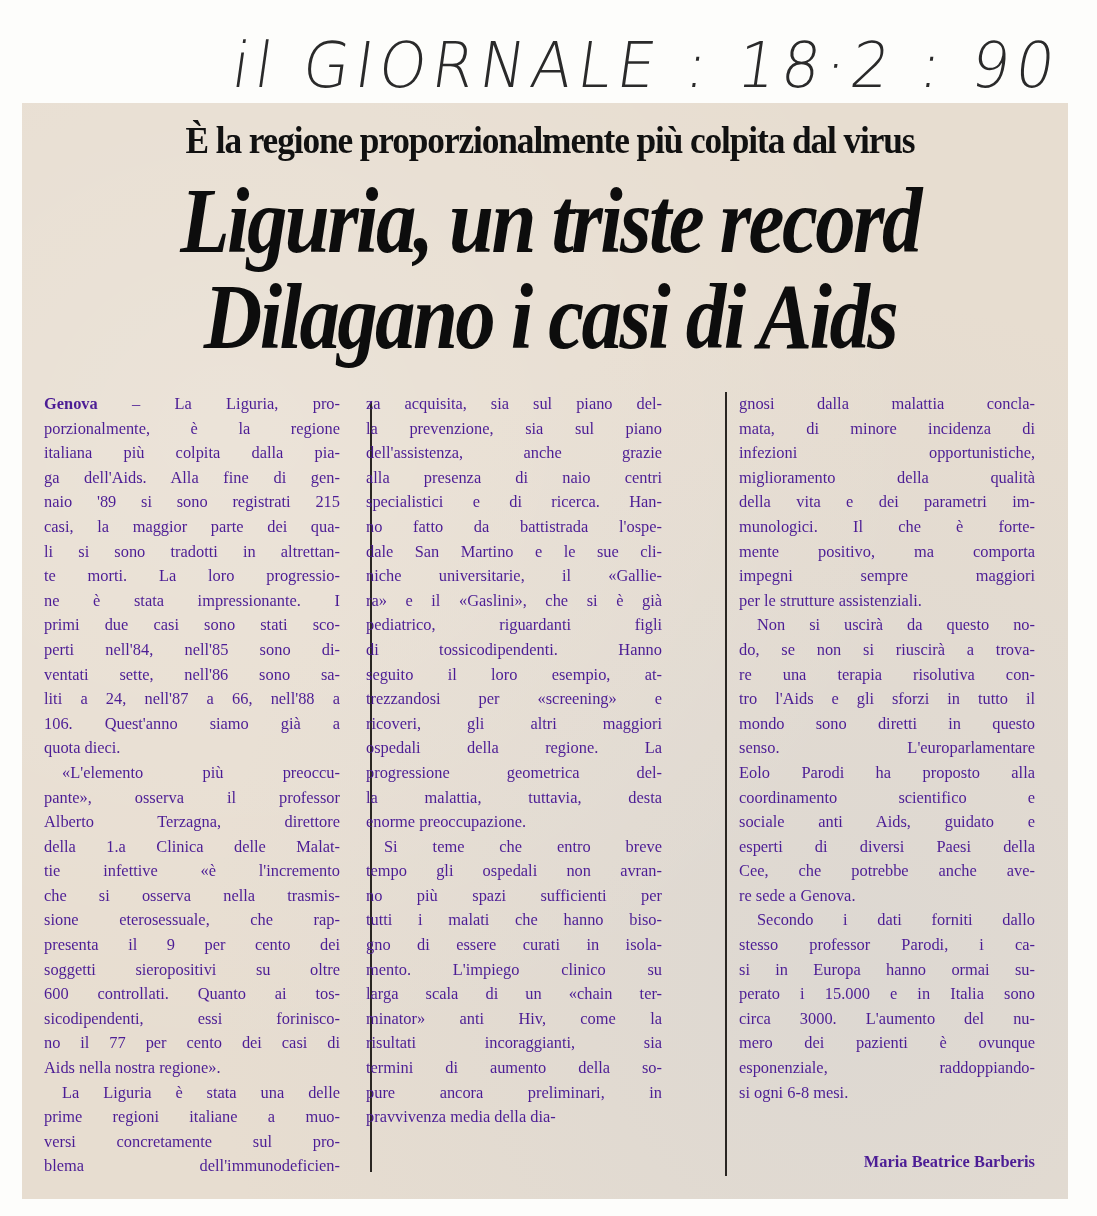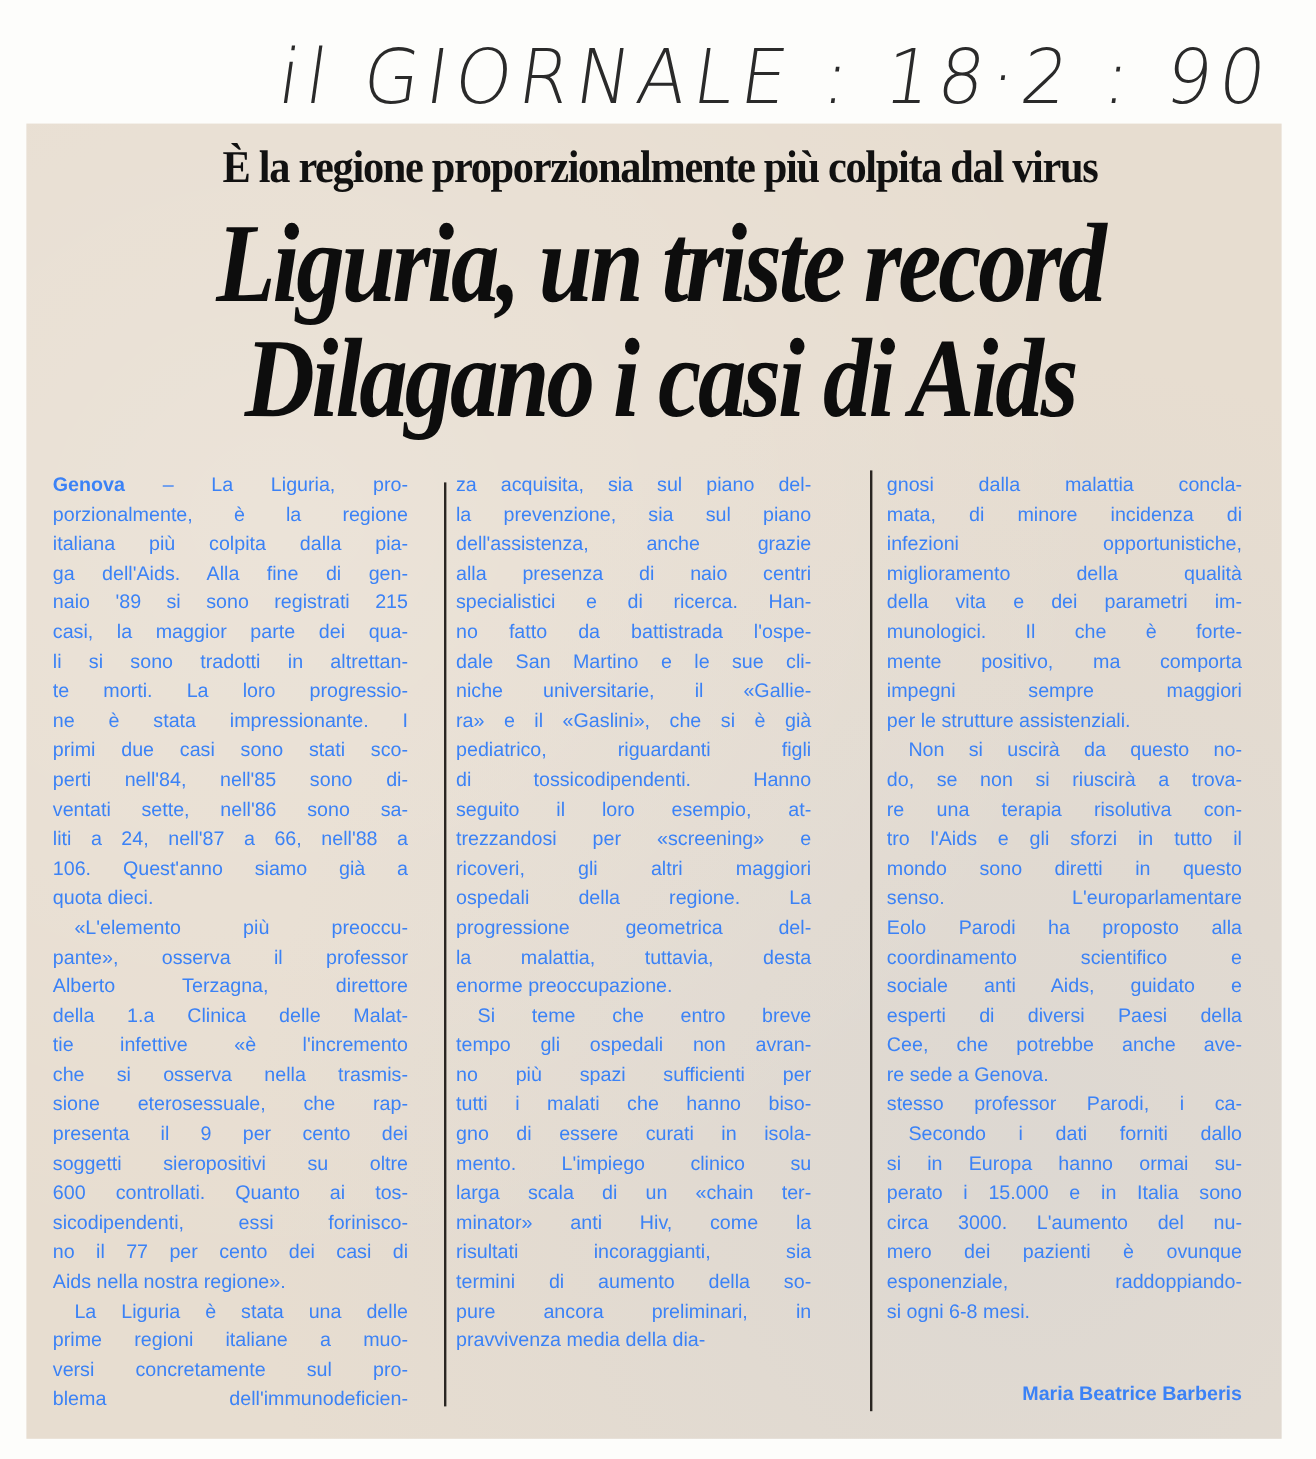--- a/index.html
+++ b/index.html
@@ -32,26 +32,26 @@
   }
   .headline {
     position: absolute; left: 70px; top: 172px; width: 960px; text-align: center;
     font-family: "Liberation Serif", serif; font-weight: bold; font-style: italic;
     font-size: 94px; line-height: 96px; color: #0d0d0d; letter-spacing: -3px;
     transform: scaleX(0.86); transform-origin: center;
   }
   .headline div { white-space: nowrap; }
   .col {
     position: absolute; top: 392px; width: 296px;
-    font-family: Liberation Sans, sans-serif; font-size: 16.4px; line-height: 24.6px; color: #3b82f6;
+    font-family: Liberation Serif, serif; font-size: 16.4px; line-height: 24.6px; color: #4c1d95;
     text-align: justify;
   }
   .col p { margin: 0; text-indent: 18px; }
   .col1 { left: 44px; }
-  .col2 { left: 380px; }
+  .col2 { left: 366px; }
   .col3 { left: 739px; }
   .rule { position: absolute; width: 1.5px; background: #2a2622; }
   .rule1 { left: 370px; top: 402px; height: 770px; }
   .rule2 { left: 725px; top: 392px; height: 784px; }
   .byline {
     font-weight: bold; text-align: right; text-indent: 0 !important;
   }
   .line { display: block; text-align: justify; text-align-last: justify; white-space: nowrap; }
   .line.last { text-align-last: left; }
 </style>
@@ -154,22 +154,22 @@
     <span class="line">re una terapia risolutiva con-</span>
     <span class="line">tro l'Aids e gli sforzi in tutto il</span>
     <span class="line">mondo sono diretti in questo</span>
     <span class="line">senso. L'europarlamentare</span>
     <span class="line">Eolo Parodi ha proposto alla</span>
     <span class="line">coordinamento scientifico e</span>
     <span class="line">sociale anti Aids, guidato e</span>
     <span class="line">esperti di diversi Paesi della</span>
     <span class="line">Cee, che potrebbe anche ave-</span>
     <span class="line last">re sede a Genova.</span>
+    <span class="line" style="padding-left: 18px;">Secondo i dati forniti dallo</span>
     <span class="line">stesso professor Parodi, i ca-</span>
-    <span class="line" style="padding-left: 18px;">Secondo i dati forniti dallo</span>
     <span class="line">si in Europa hanno ormai su-</span>
     <span class="line">perato i 15.000 e in Italia sono</span>
     <span class="line">circa 3000. L'aumento del nu-</span>
     <span class="line">mero dei pazienti è ovunque</span>
     <span class="line">esponenziale, raddoppiando-</span>
     <span class="line last">si ogni 6-8 mesi.</span>
   </div>
 <div class="col col3" style="top:1150px;">
   <p class="byline">Maria Beatrice Barberis</p>
 </div>

